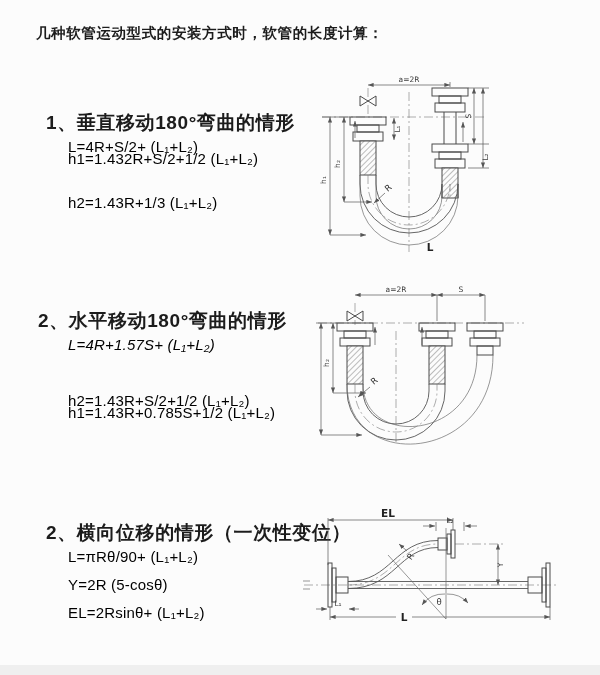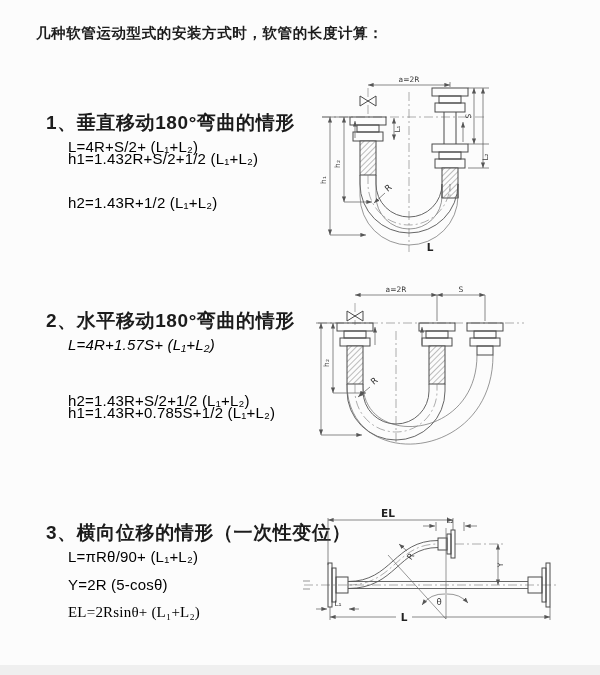--- a/index.html
+++ b/index.html
@@ -24,31 +24,31 @@
   .scan-strip { background:#efefef; }
 </style>
 </head>
 <body>
 
 <div class="abs title" style="left:36px; top:24px;">几种软管运动型式的安装方式时，软管的长度计算：</div>
 
 <div class="abs heading" style="left:46px; top:110px;">1、垂直移动180°弯曲的情形</div>
 <div class="abs formula" style="left:68px; top:138px;">L=4R+S/2+ (L₁+L₂)</div>
 <div class="abs formula" style="left:68px; top:150px;">h1=1.432R+S/2+1/2 (L₁+L₂)</div>
-<div class="abs formula" style="left:68px; top:194px;">h2=1.43R+1/2 (L₁+L₂)</div>
-
-<div class="abs heading" style="left:46px; top:308px;">2、水平移动180°弯曲的情形</div>
+<div class="abs formula" style="left:68px; top:194px;">h2=1.43R+1/3 (L₁+L₂)</div>
+
+<div class="abs heading" style="left:38px; top:308px;">2、水平移动180°弯曲的情形</div>
 <div class="abs formula" style="left:68px; top:336px;font-style:italic;">L=4R+1.57S+ (L₁+L₂)</div>
 <div class="abs formula" style="left:68px; top:364px;margin-top:40px;">h1=1.43R+0.785S+1/2 (L₁+L₂)</div>
 <div class="abs formula" style="left:68px; top:392px;">h2=1.43R+S/2+1/2 (L₁+L₂)</div>
 
-<div class="abs heading" style="left:46px; top:520px;">3、横向位移的情形（一次性变位）</div>
+<div class="abs heading" style="left:46px; top:520px;">2、横向位移的情形（一次性变位）</div>
 <div class="abs formula" style="left:68px; top:548px;">L=πRθ/90+ (L₁+L₂)</div>
 <div class="abs formula" style="left:68px; top:576px;">Y=2R (5-cosθ)</div>
-<div class="abs formula" style="left:68px; top:604px;font-family:Liberation Serif, serif;">EL=2Rsinθ+ (L₁+L₂)</div>
+<div class="abs formula" style="left:68px; top:604px;">EL=2Rsinθ+ (L₁+L₂)</div>
 
 <svg class="diag" style="left:308px; top:72px;" width="240" height="185" viewBox="0 0 240 185">
   <defs>
     <marker id="a1e" markerWidth="9" markerHeight="7" refX="8" refY="3" orient="auto">
         <path d="M0,0 L8,3 L0,6 Z" fill="#565656"></path>
       </marker>
     <marker id="a1s" markerWidth="9" markerHeight="7" refX="0" refY="3" orient="auto">
         <path d="M8,0 L0,3 L8,6 Z" fill="#565656"></path>
       </marker>
     <pattern id="hp1" width="4" height="4" patternUnits="userSpaceOnUse" patternTransform="rotate(45)">

